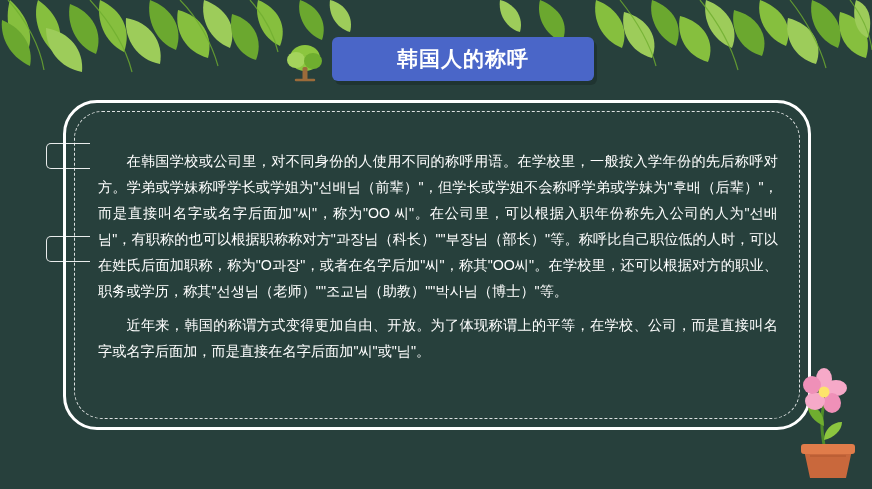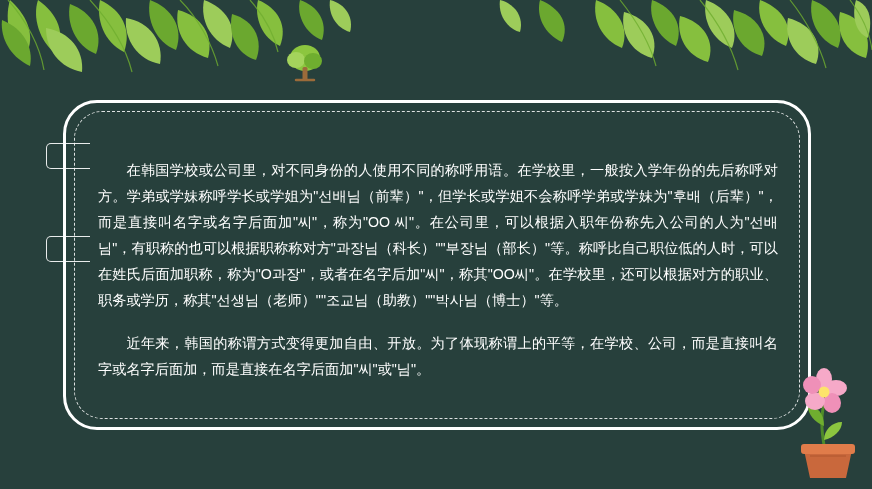--- a/index.html
+++ b/index.html
@@ -91,21 +91,21 @@
     position: absolute;
     left: 98px;
     top: 140px;
     width: 680px;
     color: #ffffff;
     font-size: 14.2px;
     line-height: 26px;
     text-align: justify;
   }
   .body-text p {
-    margin: 17px 0 4px 0;
+    margin: 8px 0 4px 0;
     text-indent: 2em;
   }
   
   .pot {
     position: absolute;
     left: 790px;
     top: 352px;
     width: 78px;
     height: 128px;
   }
@@ -161,20 +161,23 @@
   </svg>
 
   <svg class="tree-badge" viewBox="0 0 46 46" xmlns="http://www.w3.org/2000/svg">
     <ellipse cx="23" cy="18" rx="15" ry="13" fill="#8cc63f"></ellipse>
     <ellipse cx="14" cy="20" rx="9" ry="8" fill="#a4d45c"></ellipse>
     <ellipse cx="31" cy="21" rx="9" ry="8" fill="#6fae2f"></ellipse>
     <rect x="20.5" y="27" width="5" height="13" rx="1.5" fill="#9b6b3a"></rect>
     <path d="M14,40 h18" stroke="#9b6b3a" stroke-width="2.5" stroke-linecap="round"></path>
   </svg>
 
+  <div class="title-bar">
+    <span class="title-text">韩国人的称呼</span>
+  </div>
 
   <div class="panel">
     <div class="panel-inner"></div>
   </div>
   <div class="tab tab-1"></div>
   <div class="tab tab-2"></div>
 
   <div class="body-text">
     <p>在韩国学校或公司里，对不同身份的人使用不同的称呼用语。在学校里，一般按入学年份的先后称呼对方。学弟或学妹称呼学长或学姐为"선배님（前辈）"，但学长或学姐不会称呼学弟或学妹为"후배（后辈）"，而是直接叫名字或名字后面加"씨"，称为"OO 씨"。在公司里，可以根据入职年份称先入公司的人为"선배님"，有职称的也可以根据职称称对方"과장님（科长）""부장님（部长）"等。称呼比自己职位低的人时，可以在姓氏后面加职称，称为"O과장"，或者在名字后加"씨"，称其"OO씨"。在学校里，还可以根据对方的职业、职务或学历，称其"선생님（老师）""조교님（助教）""박사님（博士）"等。</p>
     <p>近年来，韩国的称谓方式变得更加自由、开放。为了体现称谓上的平等，在学校、公司，而是直接叫名字或名字后面加，而是直接在名字后面加"씨"或"님"。</p>

